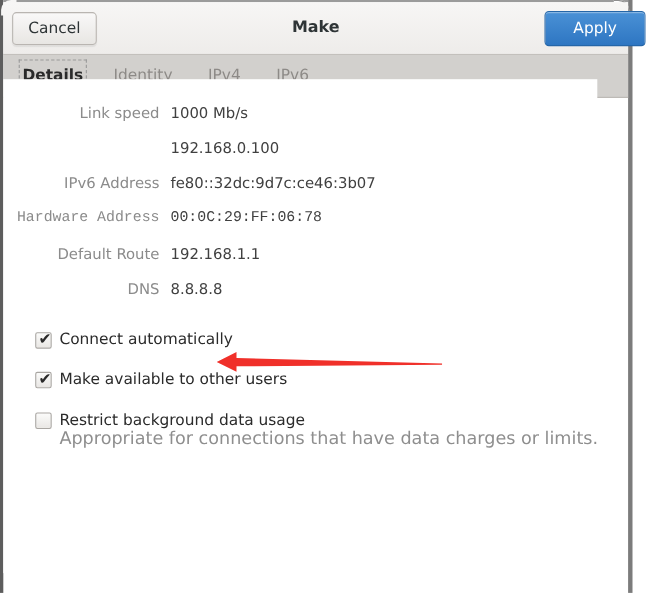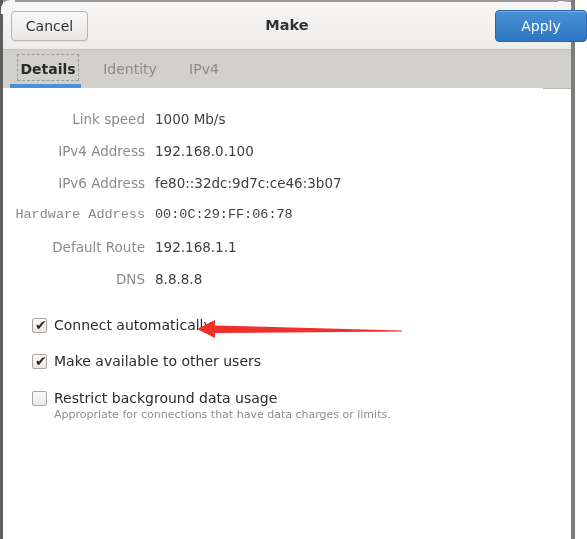--- a/index.html
+++ b/index.html
@@ -157,21 +157,21 @@
     left: 10px;
     top: 84px;
     width: 71px;
     height: 4px;
     background: #4a90d9;
   }
 
   
   #content {
     position: absolute;
-    left: 3px; top: 88px;
+    left: 3px; top: 72px;
     width: 540px;
     height: 449px;
     background: #ffffff;
   }
 
   .det-row { position: absolute; left: 0; width: 470px; height: 20px; }
   .det-label {
     position: absolute;
     left: 0;
     width: 142px;
@@ -218,21 +218,21 @@
     top: -2px;
     font-size: 14px;
     color: #2b2b2b;
     line-height: 19px;
     white-space: nowrap;
   }
   .cb-sub {
     position: absolute;
     left: 22px;
     top: 16px;
-    font-size: 11px;
+    font-size: 16px;
     color: #8e8e8e;
     line-height: 15px;
     white-space: nowrap;
   }
 
   
   #annotation-arrow {
     position: absolute;
     left: 190px;
     top: 314px;
@@ -256,31 +256,31 @@
   <div id="headerbar">
     <div id="title">Make</div>
     <div class="hdr-btn" id="cancel-btn">Cancel</div>
     <div class="hdr-btn" id="apply-btn">Apply</div>
   </div>
 
   <div id="tabbar">
       <div class="tab active" style="left: 12px; width: 66px;"><span>Details</span><span class="focus-ring"></span></div>
       <div class="tab" style="left: 90px; width: 74px;"><span>Identity</span></div>
       <div class="tab" style="left: 178px; width: 46px;"><span>IPv4</span></div>
+      <div class="tab" style="left: 240px; width: 46px;"><span>IPv6</span></div>
     </div>
   <div class="tab-underline" style="background: rgb(74, 144, 217);"></div>
 
   <div id="content">
     <div id="details-list">
         <div class="det-row" style="top: 21px;">
           <div class="det-label">Link speed</div>
           <div class="det-value">1000 Mb/s</div>
         </div>
         <div class="det-row" style="top: 53px;">
-          <div class="det-label">IPv4 Address</div>
           <div class="det-value">192.168.0.100</div>
         </div>
         <div class="det-row" style="top: 85px;">
           <div class="det-label">IPv6 Address</div>
           <div class="det-value">fe80::32dc:9d7c:ce46:3b07</div>
         </div>
         <div class="det-row" style="top: 117px; font-family: Liberation Mono, monospace;">
           <div class="det-label">Hardware Address</div>
           <div class="det-value">00:0C:29:FF:06:78</div>
         </div>

